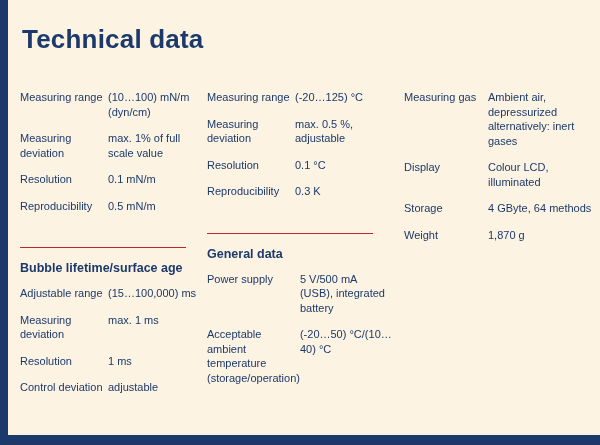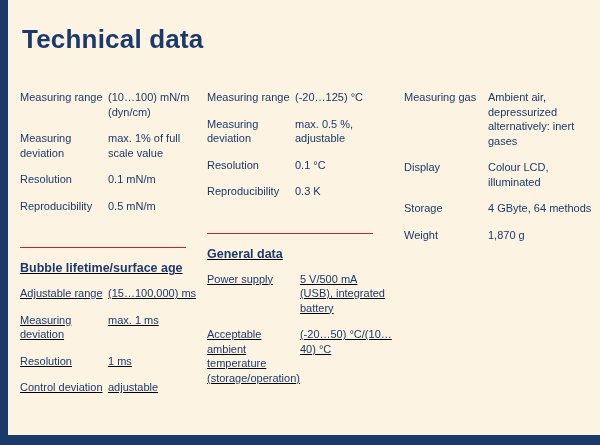--- a/index.html
+++ b/index.html
@@ -60,21 +60,20 @@
   .col-3 { left: 404px; width: 190px; }
 
   .section-title {
     font-size: 12.5px;
     font-weight: bold;
     color: #1b3a6b;
     margin-bottom: 11px;
   }
   .block-2 {
     margin-top: 22px;
-    text-decoration: underline;
   }
   .rule {
     border: none;
     border-top: 1.2px solid #c0272d;
     margin: 0 0 13px 0;
     width: 166px;
   }
   table.spec {
     border-collapse: collapse;
     width: 100%;

